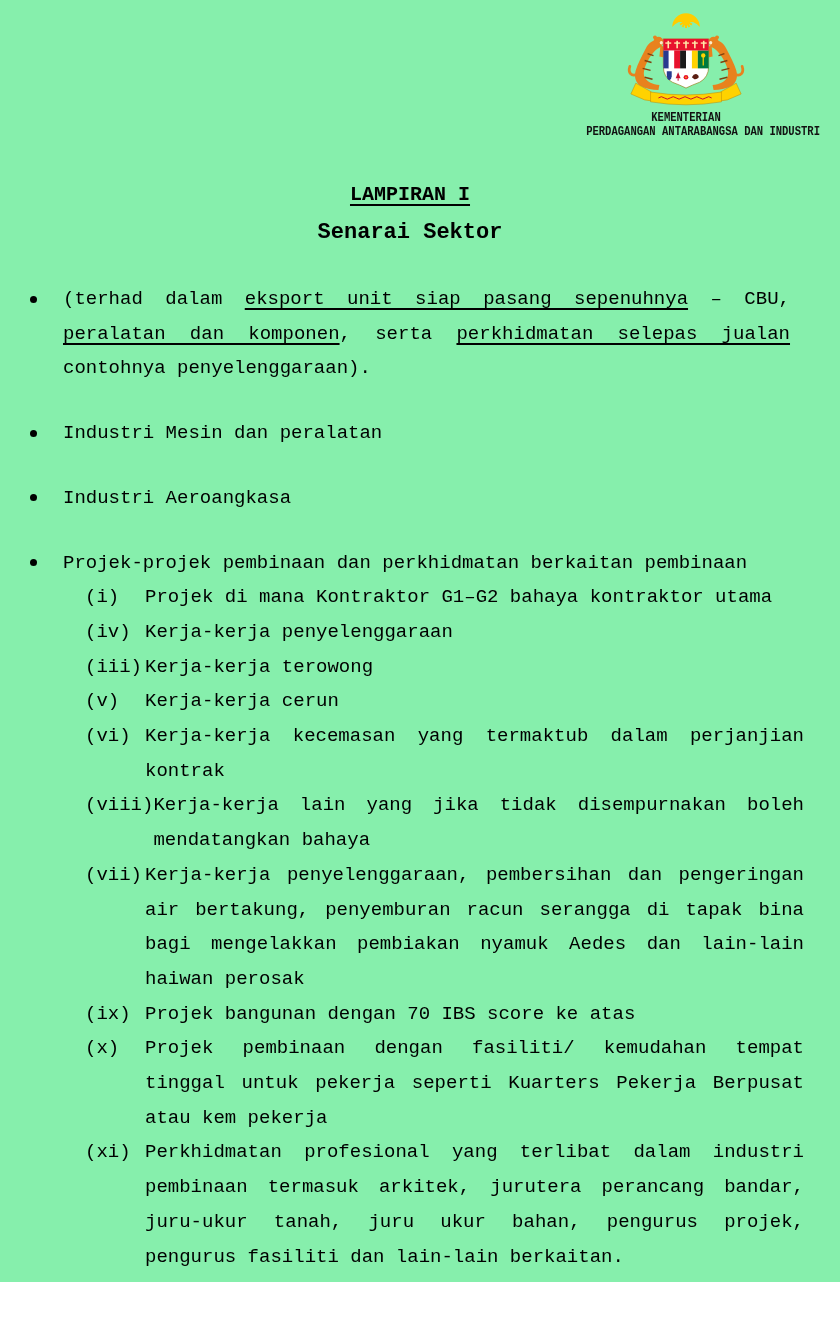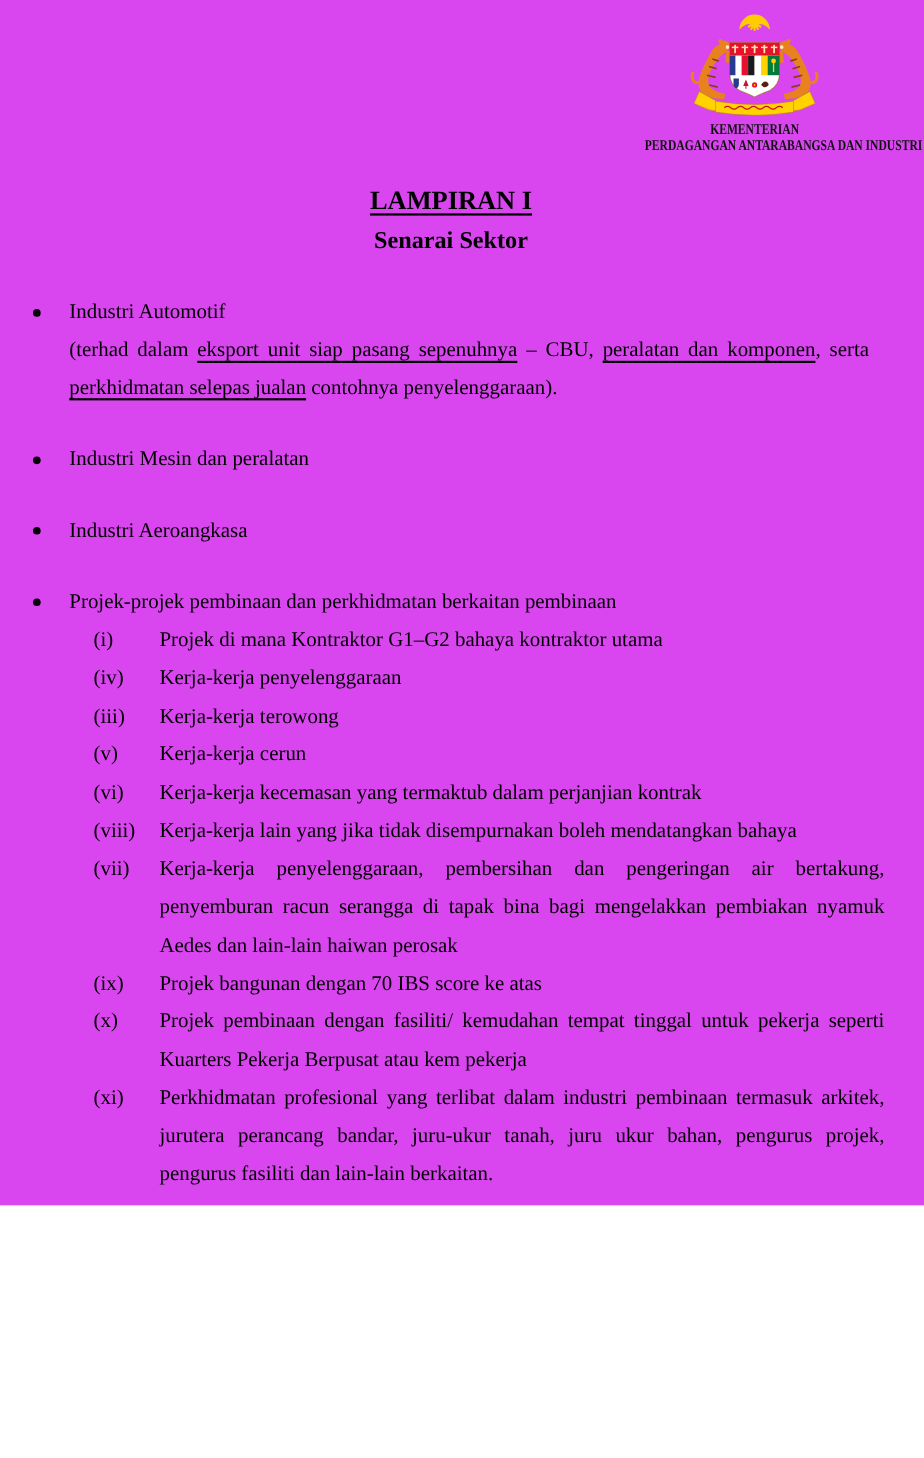--- a/index.html
+++ b/index.html
@@ -1,22 +1,22 @@
 <!DOCTYPE html>
 <html><head>
 <meta charset="utf-8">
 <style>
   html, body { margin: 0; padding: 0; background: #ffffff; }
   .page {
     position: relative;
     width: 840px;
-    height: 1096px;
-    background: #d946ef;
+    height: 1282px;
+    background: #86efac;
     color: #000;
-    font-family: Liberation Serif, serif;
+    font-family: Liberation Mono, monospace;
     font-size: 19px;
     line-height: 34.7px;
     overflow: hidden;
   }
 
   
   .logo-block {
     position: absolute;
     top: 12px;
     left: 558px;
@@ -31,23 +31,23 @@
     line-height: 14px;
     white-space: nowrap;
     transform: scaleX(0.78);
     transform-origin: 50% 0;
     color: #111;
   }
 
   
   .center-zone { margin-left: 30px; width: 760px; text-align: center; }
   .doc-title {
-    margin: 0;
+    margin: 12px;
     padding-top: 170px;
-    font-size: 24px;
+    font-size: 20px;
     line-height: 26px;
     font-weight: 700;
     text-decoration: underline;
     text-decoration-thickness: 2px;
     text-underline-offset: 4px;
   }
   .doc-subtitle {
     margin: 9px 0 0 0;
     font-size: 22px;
     line-height: 26px;
@@ -176,21 +176,20 @@
 
   <div class="center-zone">
     <h1 class="doc-title">LAMPIRAN I</h1>
     <h2 class="doc-subtitle">Senarai Sektor</h2>
   </div>
 
   <main>
 
     <section class="bullet">
       <span class="dot"></span>
-      <div class="b-label">Industri Automotif</div>
       <p class="b-detail"><span>(terhad dalam </span><span class="u">eksport unit siap pasang sepenuhnya</span><span> – CBU, </span><span class="u">peralatan dan komponen</span><span>, serta </span><span class="u">perkhidmatan selepas jualan</span><span> contohnya penyelenggaraan).</span></p>
     </section>
 
     <section class="bullet">
       <span class="dot"></span>
       <div class="b-label">Industri Mesin dan peralatan</div>
     </section>
 
     <section class="bullet">
       <span class="dot"></span>

